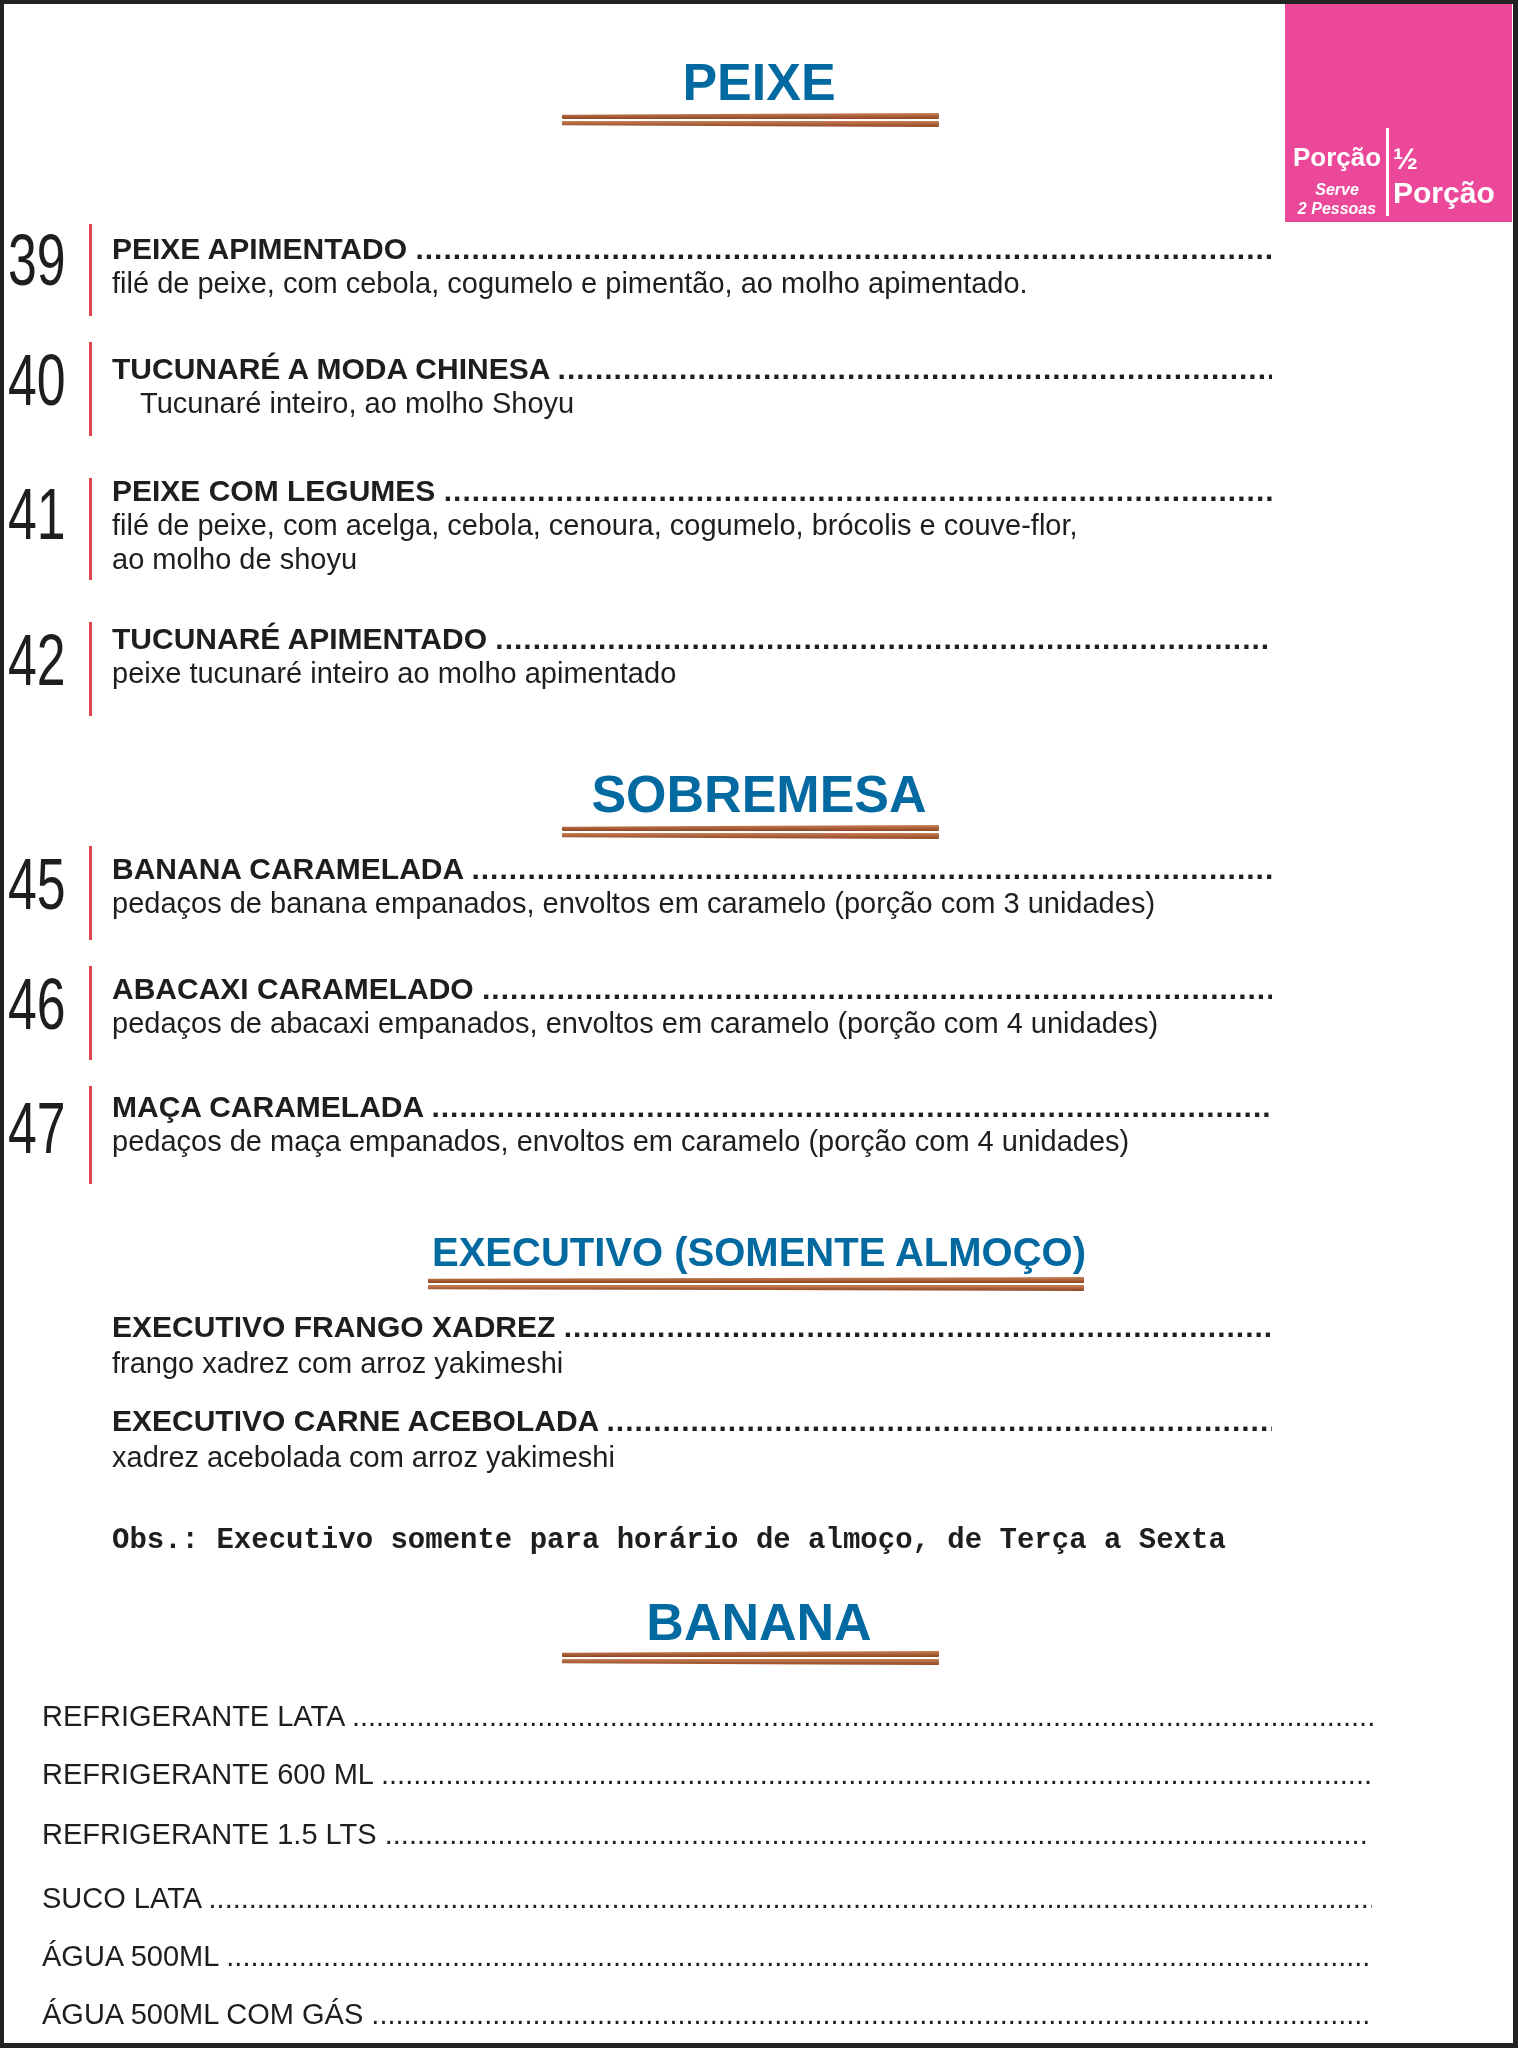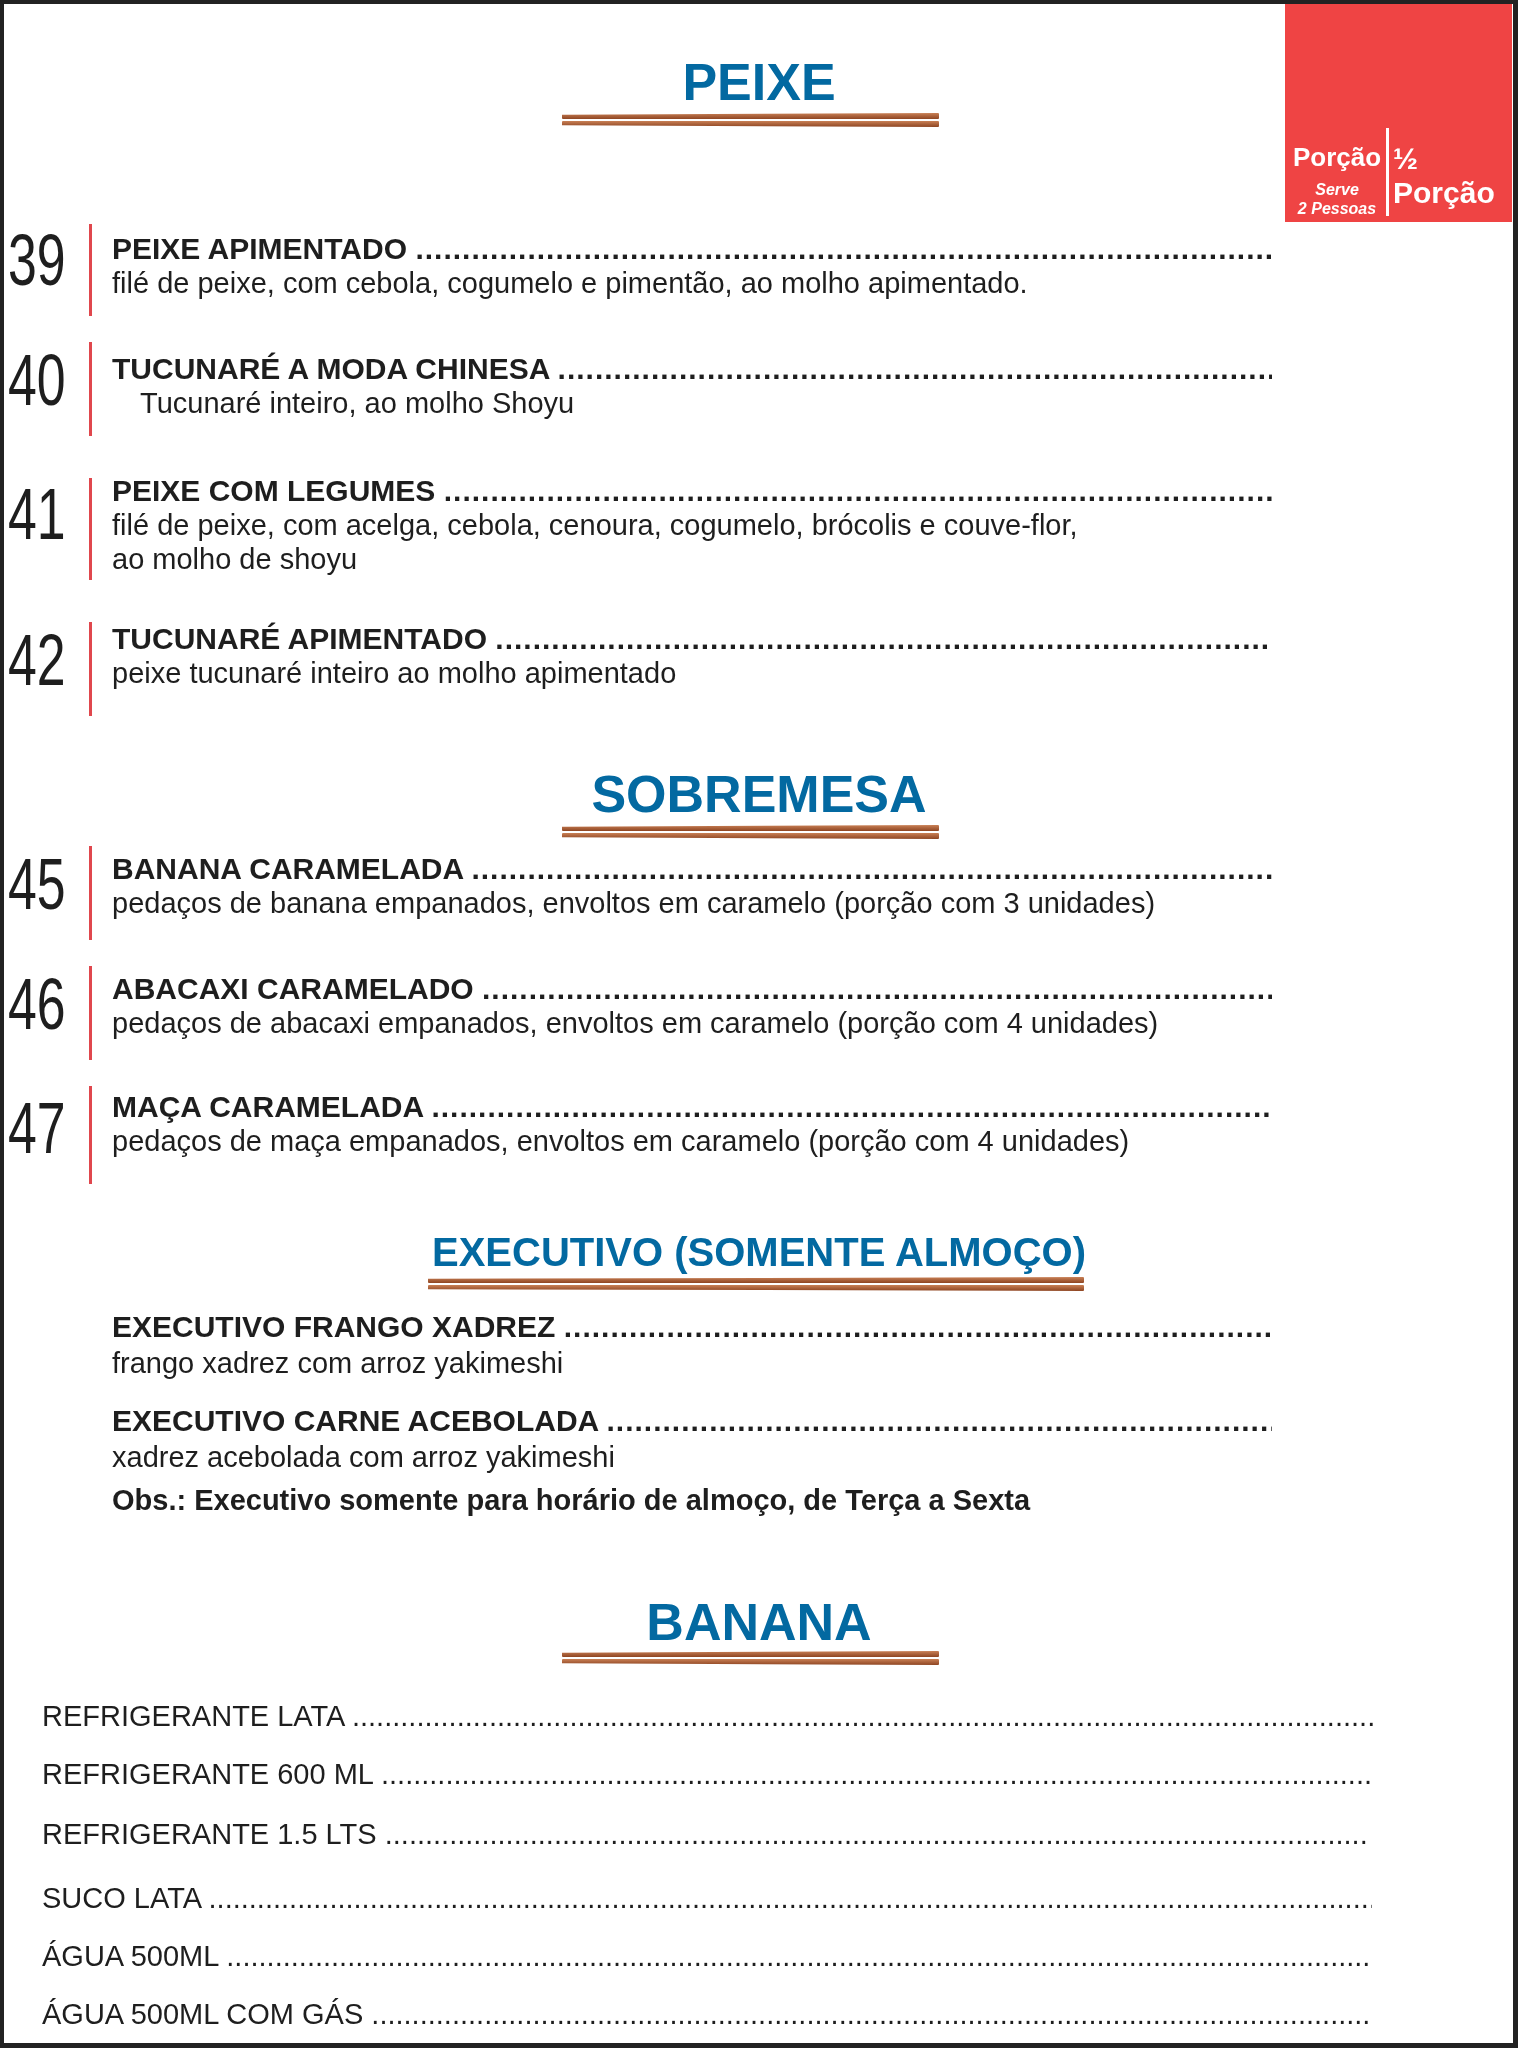--- a/index.html
+++ b/index.html
@@ -1,18 +1,18 @@
 <!DOCTYPE html>
 <html><head>
 <meta charset="utf-8">
 <style>
   html, body { margin:0; padding:0; background:#ffffff; }
   body { width:1518px; height:2048px; position:relative; overflow:hidden; font-family:"Liberation Sans", sans-serif; color:#1e1e1e; }
   .frame { position:absolute; left:0; top:0; width:1518px; height:2048px; box-sizing:border-box; border-top:4px solid #222; border-left:4px solid #222; border-right:5px solid #222; border-bottom:5px solid #222; }
-  .red-box { position:absolute; left:1285px; top:4px; width:227px; height:218px; background:#ef4444; color:#fff; }
+  .red-box { position:absolute; left:1285px; top:4px; width:227px; height:218px; background:#ec4899; color:#fff; }
   .red-box .col-divider { position:absolute; left:101px; top:124px; width:3px; height:88px; background:#fff; }
   .red-box .porcao { position:absolute; left:8px; top:138px; font-weight:bold; font-size:26px; }
   .red-box .meia { position:absolute; left:108px; top:138px; font-weight:bold; font-size:30px; }
   .red-box .serve { position:absolute; left:8px; top:176px; width:88px; text-align:center; font-style:italic; font-weight:bold; font-size:16px; line-height:19px; }
 
   .section-title { position:absolute; left:0; width:1518px; text-align:center; color:#0369a1; font-weight:bold; }
   .chopsticks { position:absolute; height:18px; }
   .chopsticks .stick { position:absolute; left:0; right:0; height:6px; background:linear-gradient(to bottom,#c98055,#8e4522); border-radius:1px; }
   .chopsticks .stick.s1 { top:1px; clip-path:polygon(0 30%,100% 0,100% 100%,0 100%); }
   .chopsticks .stick.s2 { top:9px; clip-path:polygon(0 0,100% 0,100% 100%,0 70%); }
@@ -111,21 +111,21 @@
 <div class="item" style="top:1306px;">
   <div class="name" style="top:4px;"><span>EXECUTIVO FRANGO XADREZ</span> <span class="dots">........................................................................................................................................................................................................................</span></div>
   <div class="desc" style="top:40px;">frango xadrez com arroz yakimeshi</div>
 </div>
 
 <div class="item" style="top:1400px;">
   <div class="name" style="top:4px;"><span>EXECUTIVO CARNE ACEBOLADA</span> <span class="dots">........................................................................................................................................................................................................................</span></div>
   <div class="desc" style="top:40px;">xadrez acebolada com arroz yakimeshi</div>
 </div>
 
-<div class="obs" style="top:1484px;">Obs.: Executivo somente para horário de almoço, de Terça a Sexta</div>
+<div class="obs" style="top:1524px;font-family:Liberation Mono, monospace;">Obs.: Executivo somente para horário de almoço, de Terça a Sexta</div>
 
 <div class="section-title" style="top:1592px;font-size:52px;">BANANA</div>
 <div class="chopsticks" style="left:562px;width:377px;top:1650px;">
     <div class="stick s1"></div>
     <div class="stick s2"></div>
   </div>
 
 <div class="bev" style="top:1700px;width:1335px;"><span>REFRIGERANTE LATA</span> <span>........................................................................................................................................................................................................................</span></div>
 <div class="bev" style="top:1758px;width:1332px;"><span>REFRIGERANTE 600 ML</span> <span>........................................................................................................................................................................................................................</span></div>
 <div class="bev" style="top:1818px;width:1328px;"><span>REFRIGERANTE 1.5 LTS</span> <span>........................................................................................................................................................................................................................</span></div>

